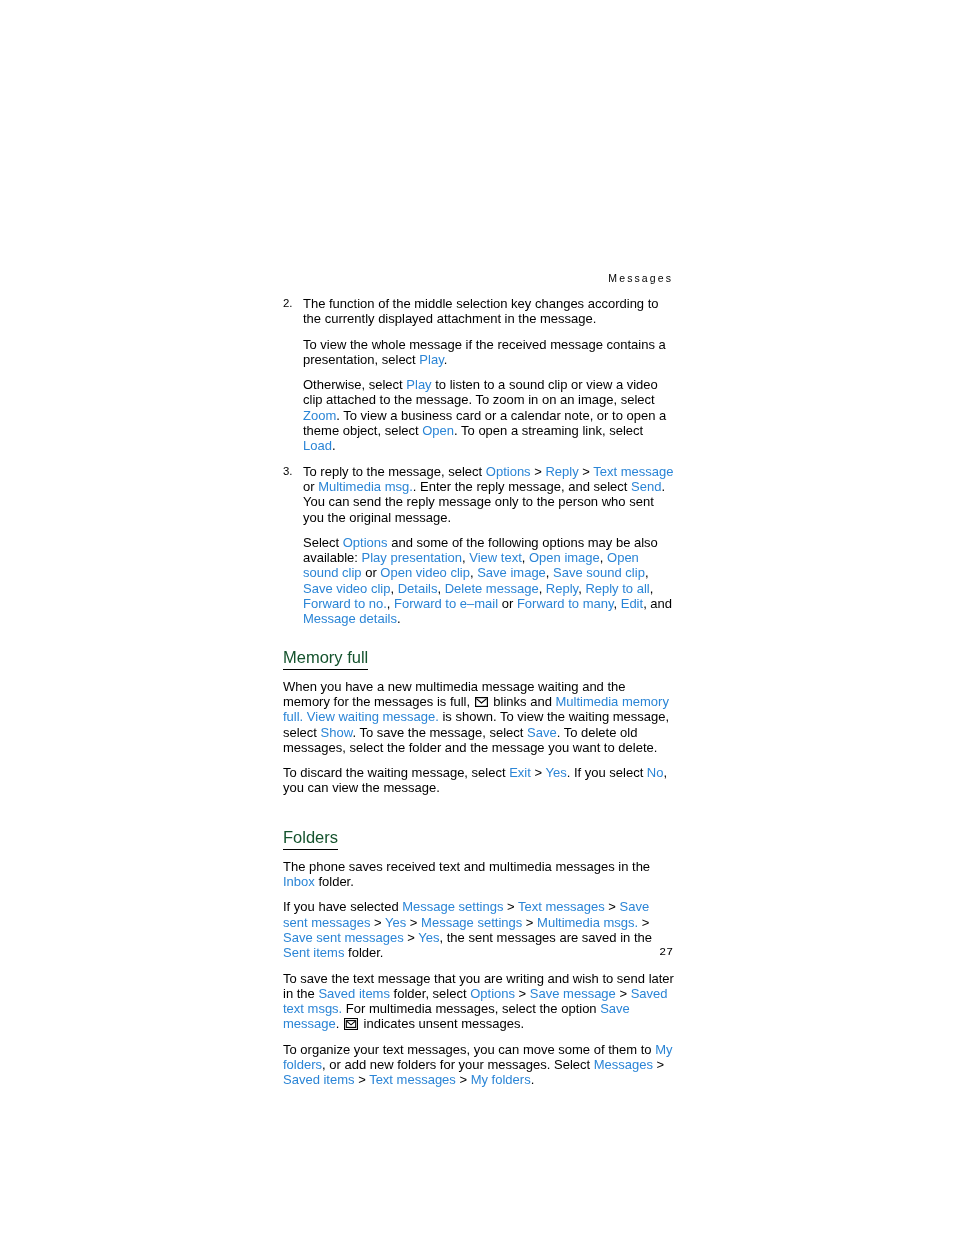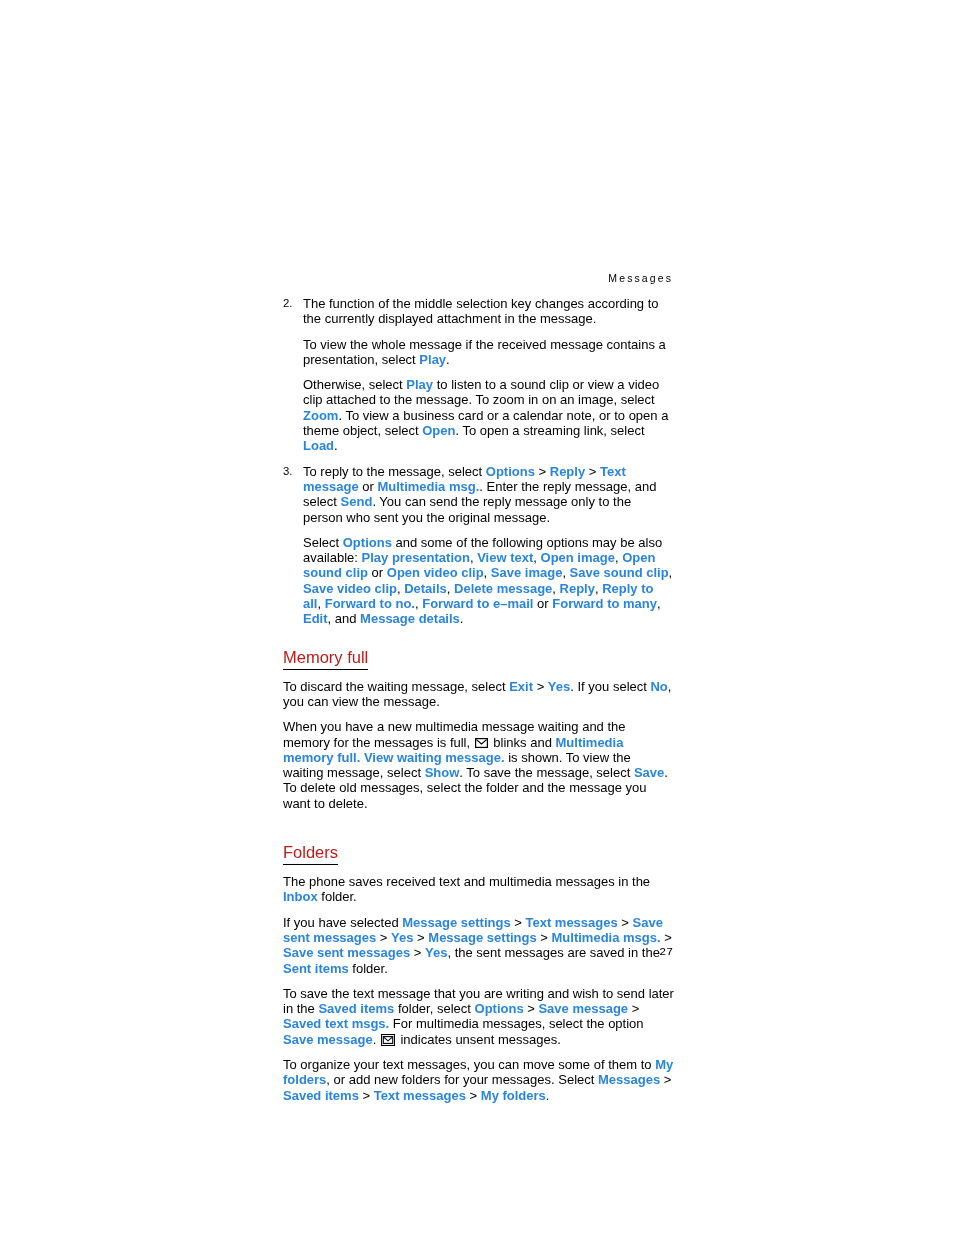--- a/index.html
+++ b/index.html
@@ -81,34 +81,34 @@
 
   
   h2.heading {
     font-size: 16.5px;
     font-weight: 400;
     line-height: 20px;
     margin: 0;
     padding: 0 0 2px 0;
     display: inline-block;
     border-bottom: 1.4px solid #000;
-    color: #b91c1c;
+    color: #14532d;
   }
   .heading-wrap {
     margin-top: 31px;
     margin-bottom: 9px;
   }
   .heading-wrap.first {
     margin-top: 20px;
   }
 
   
   .ui {
     color: #2b85d6;
-    font-weight: bold;
+    font-weight: normal;
   }
   .sep {
     color: #000;
     font-weight: 400;
   }
 
   
   .env {
     display: inline-block;
     width: 13px;
@@ -157,25 +157,25 @@
           <p class="li-body li-para"><span>Otherwise, select </span><span class="ui">Play</span><span> to listen to a sound clip or view a video clip attached to the message. To zoom in on an image, select </span><span class="ui">Zoom</span><span>. To view a business card or a calendar note, or to open a theme object, select </span><span class="ui">Open</span><span>. To open a streaming link, select </span><span class="ui">Load</span><span>.</span></p>
         </div>
         <div class="listitem">
           <span class="num">3.</span>
           <p class="li-body li-para"><span>To reply to the message, select </span><span class="ui">Options</span><span class="sep"> &gt; </span><span class="ui">Reply</span><span class="sep"> &gt; </span><span class="ui">Text message</span><span> or </span><span class="ui">Multimedia msg.</span><span>. Enter the reply message, and select </span><span class="ui">Send</span><span>. You can send the reply message only to the person who sent you the original message.</span></p>
           <p class="li-body li-para"><span>Select </span><span class="ui">Options</span><span> and some of the following options may be also available: </span><span class="ui">Play presentation</span><span>, </span><span class="ui">View text</span><span>, </span><span class="ui">Open image</span><span>, </span><span class="ui">Open sound clip</span><span> or </span><span class="ui">Open video clip</span><span>, </span><span class="ui">Save image</span><span>, </span><span class="ui">Save sound clip</span><span>, </span><span class="ui">Save video clip</span><span>, </span><span class="ui">Details</span><span>, </span><span class="ui">Delete message</span><span>, </span><span class="ui">Reply</span><span>, </span><span class="ui">Reply to all</span><span>, </span><span class="ui">Forward to no.</span><span>, </span><span class="ui">Forward to e–mail</span><span> or </span><span class="ui">Forward to many</span><span>, </span><span class="ui">Edit</span><span>, and </span><span class="ui">Message details</span><span>.</span></p>
         </div>
       </div>
     <div id="sections-root">
         <div class="heading-wrap first"><h2 class="heading">Memory full</h2></div>
-        <p class="para"><span>To discard the waiting message, select </span><span class="ui">Exit</span><span class="sep"> &gt; </span><span class="ui">Yes</span><span>. If you select </span><span class="ui">No</span><span>, you can view the message.</span></p>
         <p class="para"><span>When you have a new multimedia message waiting and the memory for the messages is full, </span><span class="env"><svg width="13" height="10" viewBox="0 0 13 10">
               <rect x="0.6" y="0.6" width="11.8" height="8.8" fill="#fff" stroke="#000" stroke-width="1.2"></rect>
               <path d="M1.4 1.6 L6.5 6.0 L11.6 1.6" fill="none" stroke="#000" stroke-width="1.2"></path>
             </svg></span><span> blinks and </span><span class="ui">Multimedia memory full. View waiting message.</span><span> is shown. To view the waiting message, select </span><span class="ui">Show</span><span>. To save the message, select </span><span class="ui">Save</span><span>. To delete old messages, select the folder and the message you want to delete.</span></p>
+        <p class="para"><span>To discard the waiting message, select </span><span class="ui">Exit</span><span class="sep"> &gt; </span><span class="ui">Yes</span><span>. If you select </span><span class="ui">No</span><span>, you can view the message.</span></p>
         <div class="heading-wrap"><h2 class="heading">Folders</h2></div>
         <p class="para"><span>The phone saves received text and multimedia messages in the </span><span class="ui">Inbox</span><span> folder.</span></p>
         <p class="para"><span>If you have selected </span><span class="ui">Message settings</span><span class="sep"> &gt; </span><span class="ui">Text messages</span><span class="sep"> &gt; </span><span class="ui">Save sent messages</span><span class="sep"> &gt; </span><span class="ui">Yes</span><span class="sep"> &gt; </span><span class="ui">Message settings</span><span class="sep"> &gt; </span><span class="ui">Multimedia msgs.</span><span class="sep"> &gt; </span><span class="ui">Save sent messages</span><span class="sep"> &gt; </span><span class="ui">Yes</span><span>, the sent messages are saved in the </span><span class="ui">Sent items</span><span> folder.</span></p>
         <p class="para"><span>To save the text message that you are writing and wish to send later in the </span><span class="ui">Saved items</span><span> folder, select </span><span class="ui">Options</span><span class="sep"> &gt; </span><span class="ui">Save message</span><span class="sep"> &gt; </span><span class="ui">Saved text msgs.</span><span> For multimedia messages, select the option </span><span class="ui">Save message</span><span>. </span><span class="env-box"><svg width="14" height="12" viewBox="0 0 14 12">
               <rect x="0.5" y="0.5" width="13" height="11" fill="#fff" stroke="#000" stroke-width="1.1"></rect>
               <rect x="2.3" y="2.6" width="9.4" height="6.8" fill="#fff" stroke="#000" stroke-width="1.1"></rect>
               <path d="M2.9 3.4 L7 6.8 L11.1 3.4" fill="none" stroke="#000" stroke-width="1.1"></path>
             </svg></span><span> indicates unsent messages.</span></p>
         <p class="para"><span>To organize your text messages, you can move some of them to </span><span class="ui">My folders</span><span>, or add new folders for your messages. Select </span><span class="ui">Messages</span><span class="sep"> &gt; </span><span class="ui">Saved items</span><span class="sep"> &gt; </span><span class="ui">Text messages</span><span class="sep"> &gt; </span><span class="ui">My folders</span><span>.</span></p>
       </div>

